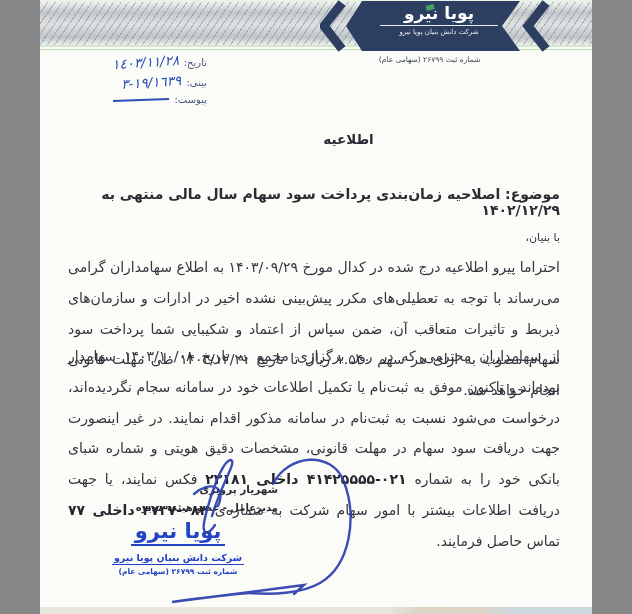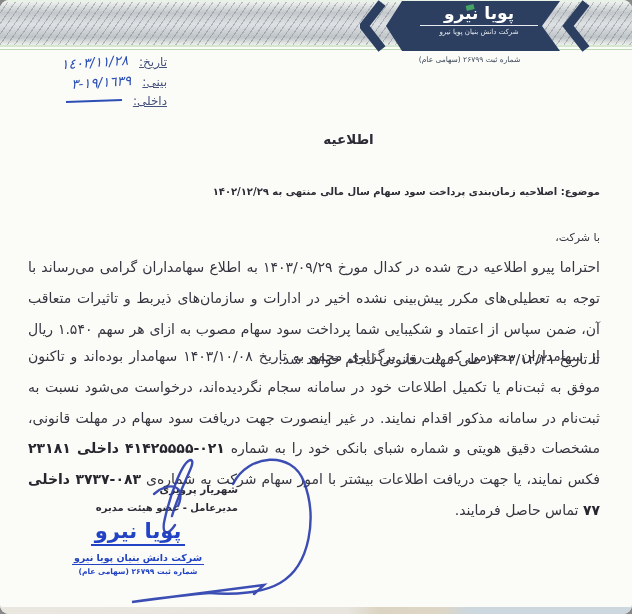--- a/index.html
+++ b/index.html
@@ -1,22 +1,21 @@
 <!DOCTYPE html>
 <html lang="fa"><head>
 <meta charset="utf-8">
 <style>
   * { margin:0; padding:0; box-sizing:border-box; }
   html,body { background:#888; }
   .page {
-    position:relative; width:632px; height:614px; margin:0 auto;
+    position:relative; width:552px; height:614px; margin:0 auto;
     background:#fbfbf8; overflow:hidden;
     font-family:"DejaVu Sans", sans-serif;
     color:#34343e;
-    border-radius:9px;
   }
   
   .top-band {
     position:absolute; top:0; left:0; width:632px; height:47px;
     background:
       repeating-linear-gradient(125deg, rgba(118,124,132,.45) 0 1px, rgba(255,255,255,0) 1px 6px),
       linear-gradient(180deg, #eef1ee 0%, #c3c8cc 25%, #dfe2e4 52%, #bfc4c8 82%, #edf1ec 100%);
     border-top:2px solid #e9f2e6;
     border-bottom:2px solid #d5e7cf;
   }
@@ -31,35 +30,35 @@
   .logo-title { font-size:17px; font-weight:bold; line-height:1.3; letter-spacing:0; }
   .logo-divider { width:118px; height:1px; background:#e8ecf2; margin:1px auto 2px auto; }
   .logo-subtitle { font-size:7px; color:#e7ebf2; }
   .reg-line {
     position:absolute; top:55px; right:80px; width:165px;
     direction:rtl; text-align:center; font-size:7.5px; color:#3e4a58;
   }
   
   .hand-block { position:absolute; top:54px; right:468px; left:12px; width:155px; direction:rtl; }
   .hand-row { display:flex; align-items:center; justify-content:flex-start; margin-bottom:4px; }
-  .hand-label { font-size:12px; color:#46527b; margin-left:11px; white-space:nowrap;text-decoration:underline; }
+  .hand-label { font-size:10px; color:#46527b; margin-left:5px; white-space:nowrap; }
   .hand-value {
     direction:ltr; unicode-bidi:bidi-override;
     font-size:13.5px; font-style:italic; color:#2b4fb4;
     transform:rotate(-4deg); letter-spacing:1px; white-space:nowrap;
   }
   .hand-line { display:inline-block; width:56px; height:0; border-top:2px solid #2b4fb4; transform:rotate(-2deg); margin-left:4px; }
   
   .notice-title {
     position:absolute; top:131px; left:0; right:0; text-align:center; padding-left:65px;
     font-size:13.5px; font-weight:bold; color:#2c2c36; direction:rtl;
   }
   .subject {
     position:absolute; top:186px; right:32px; left:14px;
-    direction:rtl; text-align:right; font-size:10px; font-weight:bold; color:#2c2c36;
+    direction:rtl; text-align:right; font-size:14px; font-weight:bold; color:#2c2c36;
   }
   .salutation { position:absolute; top:231px; right:32px; direction:rtl; font-size:11px; }
   .para { position:absolute; right:32px; left:28px; direction:rtl; text-align:justify; text-align-last:right; font-size:14px; line-height:2.2; color:#35353f; }
   .para1 { top:252px; }
   .para2 { top:341px; }
   .ph { font-weight:bold; color:#26262e; }
   
   .sig-block { position:absolute; top:483px; left:38px; width:200px; direction:rtl; }
   .sig-name { text-align:left; padding-left:6px; font-size:10.5px; font-weight:bold; color:#2c2c36; direction:rtl; text-align:right; }
   .sig-role { margin-top:7px; font-size:10px; font-weight:bold; color:#2c2c36; text-align:right; }
@@ -100,28 +99,28 @@
   <div class="hand-block">
     <div class="hand-row">
       <span class="hand-label">تاریخ:</span>
       <span class="hand-value">١٤٠٣/١١/٢٨</span>
     </div>
     <div class="hand-row">
       <span class="hand-label">بینی:</span>
       <span class="hand-value">٣-١٩/١٦٣٩</span>
     </div>
     <div class="hand-row">
-      <span class="hand-label">داخلی:</span>
+      <span class="hand-label">پیوست:</span>
       <span class="hand-line"></span>
     </div>
   </div>
 
   <div class="notice-title">اطلاعیه</div>
   <div class="subject">موضوع: اصلاحیه زمان‌بندی پرداخت سود سهام سال مالی منتهی به ۱۴۰۲/۱۲/۲۹</div>
-  <div class="salutation">با شرکت،</div>
+  <div class="salutation">با بنیان،</div>
 
   <p class="para para1">احتراما پیرو اطلاعیه درج شده در کدال مورخ ۱۴۰۳/۰۹/۲۹ به اطلاع سهامداران گرامی می‌رساند با توجه به تعطیلی‌های مکرر پیش‌بینی نشده اخیر در ادارات و سازمان‌های ذیربط و تاثیرات متعاقب آن، ضمن سپاس از اعتماد و شکیبایی شما پرداخت سود سهام مصوب به ازای هر سهم ۱.۵۴۰ ریال تا تاریخ ۱۴۰۳/۱۲/۲۱ طی مهلت قانونی انجام خواهد شد.</p>
 
   <p class="para para2"><span>از سهامداران محترمی که در روز برگزاری مجمع به تاریخ ۱۴۰۳/۱۰/۰۸ سهامدار بوده‌اند و تاکنون موفق به ثبت‌نام یا تکمیل اطلاعات خود در سامانه سجام نگردیده‌اند، درخواست می‌شود نسبت به ثبت‌نام در سامانه مذکور اقدام نمایند. در غیر اینصورت جهت دریافت سود سهام در مهلت قانونی، مشخصات دقیق هویتی و شماره شبای بانکی خود را به شماره </span><span class="ph">۰۲۱-۴۱۴۲۵۵۵۵ داخلی ۲۳۱۸۱</span><span> فکس نمایند، یا جهت دریافت اطلاعات بیشتر با امور سهام شرکت به شماره‌ی </span><span class="ph">۰۸۳-۳۷۳۷ داخلی ۷۷</span><span> تماس حاصل فرمایند.</span></p>
 
   <div class="sig-block">
     <div class="sig-name">شهریار پرویزی</div>
     <div class="sig-role">مدیرعامل - عضو هیئت مدیره</div>
     <div class="stamp">
       <div><span class="stamp-title">پویا نیرو</span></div>

